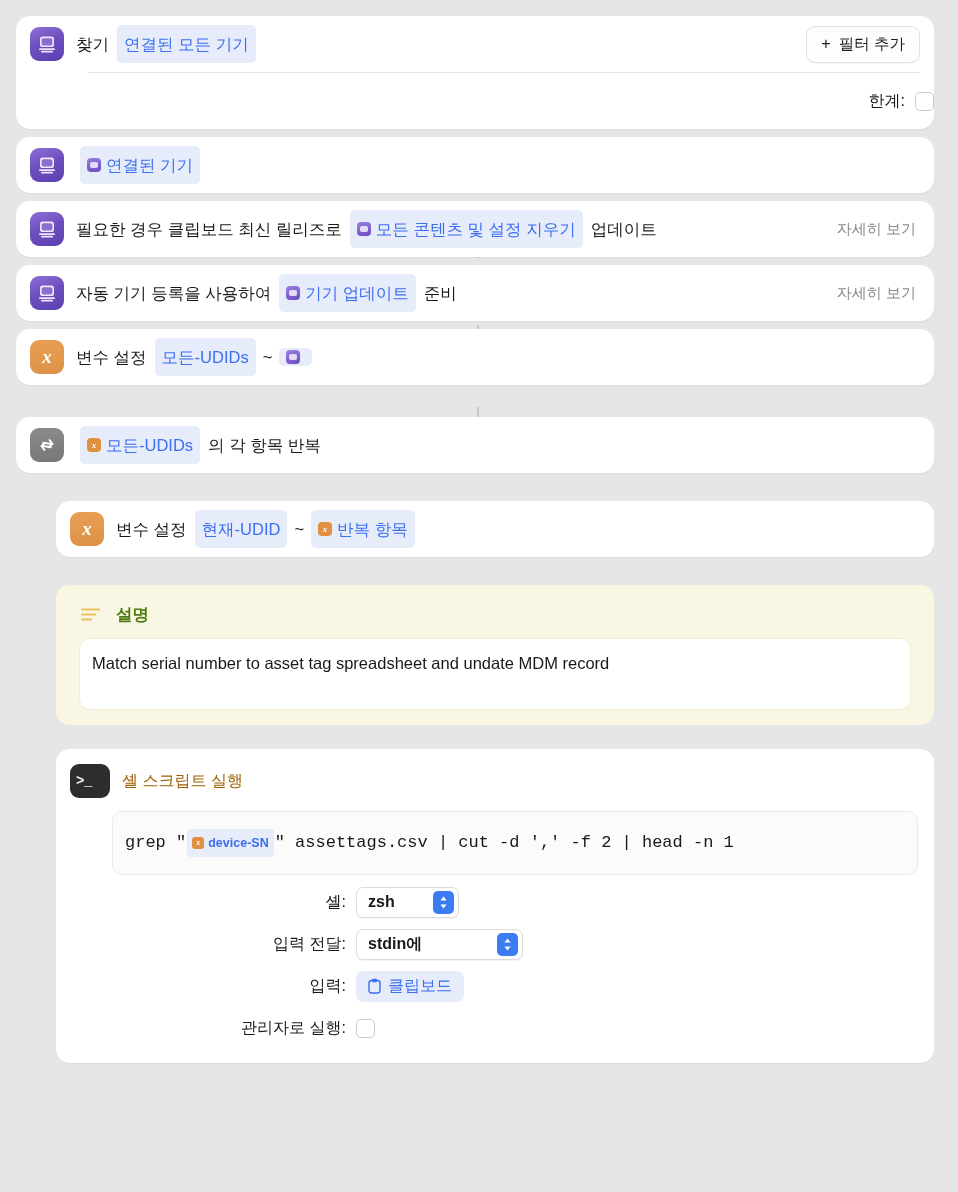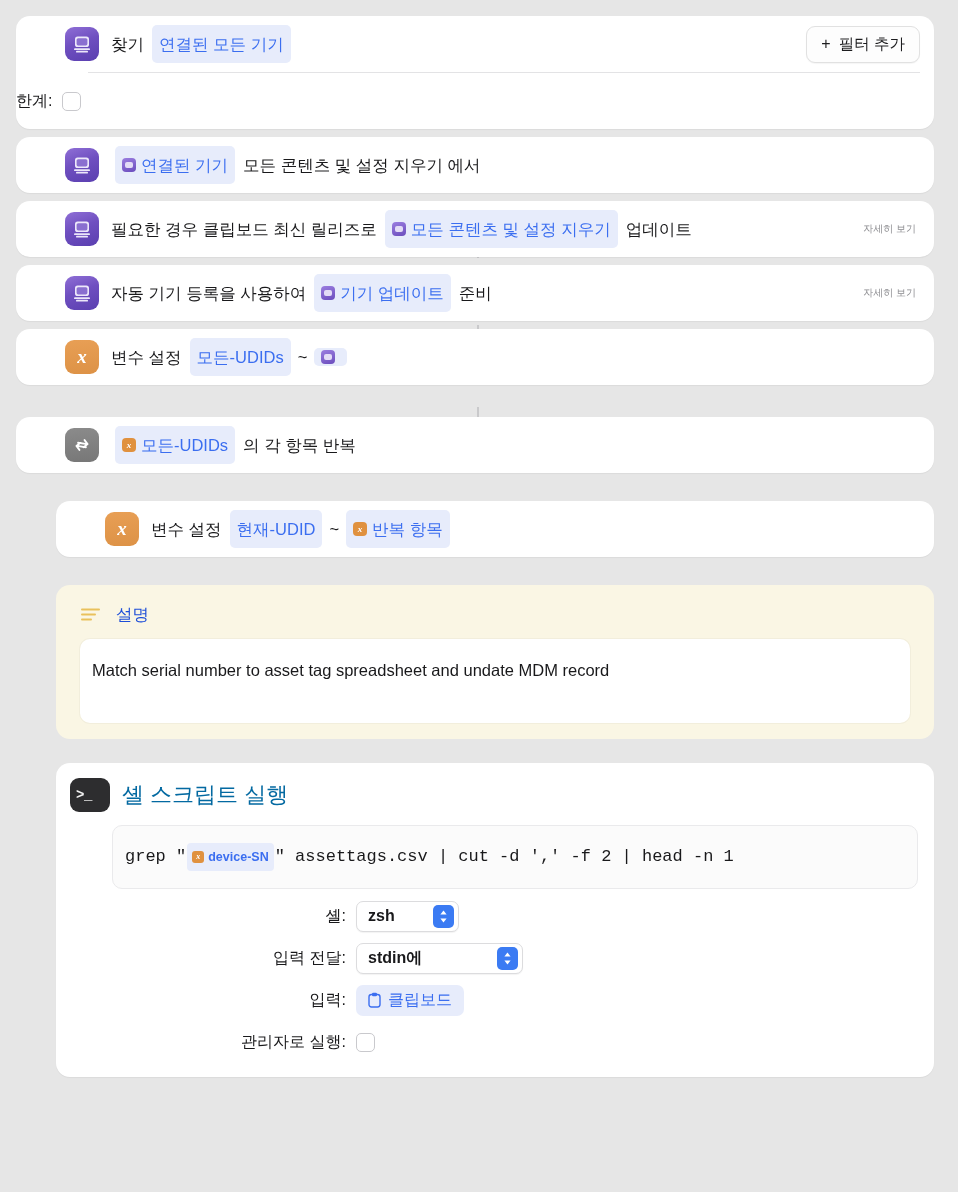--- a/index.html
+++ b/index.html
@@ -33,21 +33,20 @@
     margin-bottom: 8px;
   }
   .card.indent1 { margin-left: 40px; }
 
   .card-row {
     display: flex;
     align-items: center;
     min-height: 56px;
     padding: 0 14px 0 14px;
     box-sizing: border-box;
-    margin-left: 35px;
   }
 
   .card-row .spacer { flex: 1 1 auto; }
 
   
   .appicon {
     width: 34px;
     height: 34px;
     border-radius: 9px;
     flex: 0 0 auto;
@@ -160,38 +159,38 @@
   }
   .btn-addfilter .plus {
     font-size: 16px;
     line-height: 1;
     color: #1d1d1f;
     font-weight: 400;
   }
 
   
   .showmore {
-    font-size: 10px;
+    font-size: 15px;
     color: #8a8a8e;
     padding-right: 4px;
     white-space: nowrap;
   }
 
   
   .inner-divider {
     height: 1px;
     background: #e3e3e5;
     margin: 0 14px 0 72px;
   }
 
   
   .param-row {
     display: flex;
     align-items: center;
-    justify-content: flex-start;
+    justify-content: flex-end;
     gap: 10px;
     min-height: 42px;
   }
   .param-label {
     font-size: 16px;
     color: #19191b;
     text-align: right;
   }
   .checkbox {
     width: 19px;
@@ -255,27 +254,28 @@
   }
   .comment-head {
     display: flex;
     align-items: center;
     gap: 14px;
     height: 40px;
     padding-left: 10px;
   }
   .comment-title {
     font-size: 16.5px;
-    color: #1d4ed8;
+    color: #4d7c0f;
+    font-weight: bold;
   }
   .comment-body {
     background: #fff;
     border-radius: 10px;
     margin: 4px 10px 0 10px;
-    padding: 20px 12px;
+    padding: 13px 12px;
     min-height: 44px;
     font-size: 16.5px;
     color: #19191b;
     line-height: 1.45;
     box-shadow: 0 0 0 1px rgba(0,0,0,0.03);
   }
 
   
   .script-card {
     background: #fff;
@@ -283,21 +283,21 @@
     margin-left: 40px;
     padding: 10px 0 14px 0;
     box-shadow: 0 1px 1px rgba(0,0,0,0.05);
   }
   .script-head {
     display: flex;
     align-items: center;
     padding: 0 14px;
     height: 44px;
   }
-  .script-title { font-size: 22px; color: #0369a1; }
+  .script-title { font-size: 16px; color: #a16207; }
   .script-editor {
     background: #fbfbfb;
     border: 1px solid #eaeaec;
     border-radius: 10px;
     margin: 8px 16px 6px 56px;
     padding: 10px 12px;
     min-height: 42px;
     font-family: "Liberation Mono", "DejaVu Sans Mono", monospace;
     font-size: 17px;
     color: #19191b;
@@ -394,21 +394,20 @@
           <rect x="5" y="17.8" width="12" height="1.7" rx="0.85" fill="#ece7fa"></rect>
         </svg>
       </div>
       <div class="sentence">
         <span class="token">
           <span class="tokicon device">
               <i></i>
             </span>
           <span>연결된 기기</span>
         </span>
-        <span class="word pl">모든 콘텐츠 및 설정 지우기 에서</span>
       </div>
     </div>
   </div>
 
   <div class="card">
     <div class="card-row">
       <div class="appicon device">
         <svg class="icon-svg" width="22" height="22" viewBox="0 0 22 22" aria-hidden="true">
           <rect x="4" y="3.5" width="14" height="10.5" rx="2.6" fill="#ece7fa"></rect>
           <rect x="5.6" y="5.2" width="10.8" height="7.2" rx="1.6" fill="#8a6fd0"></rect>

